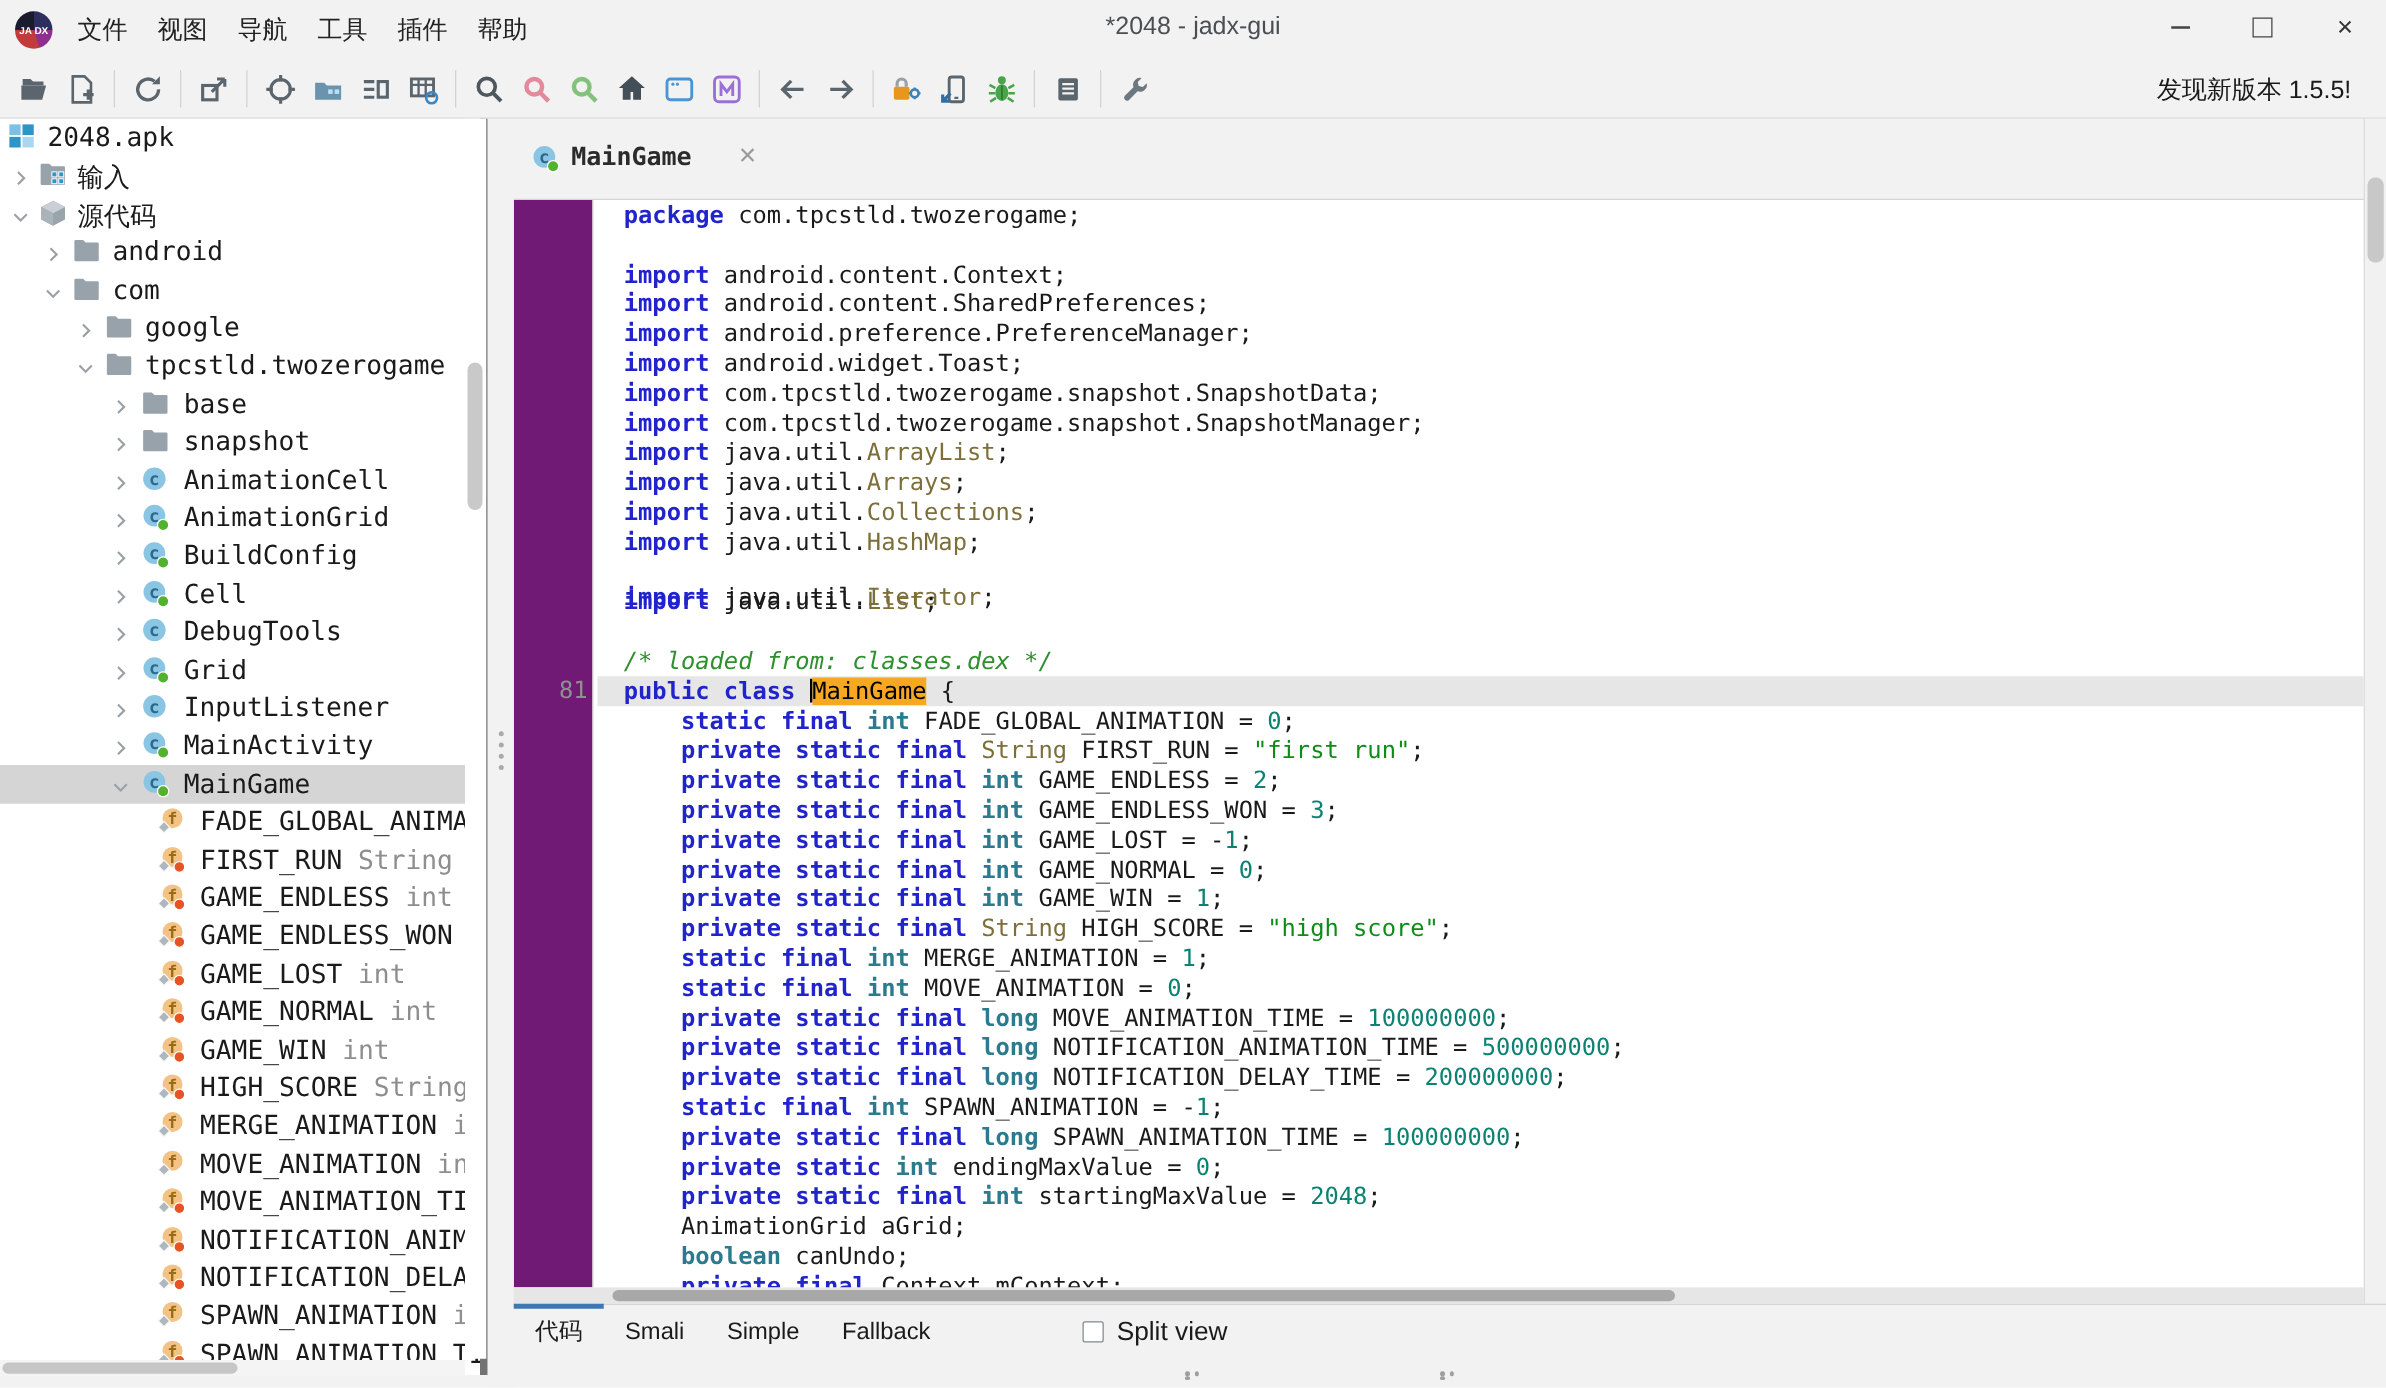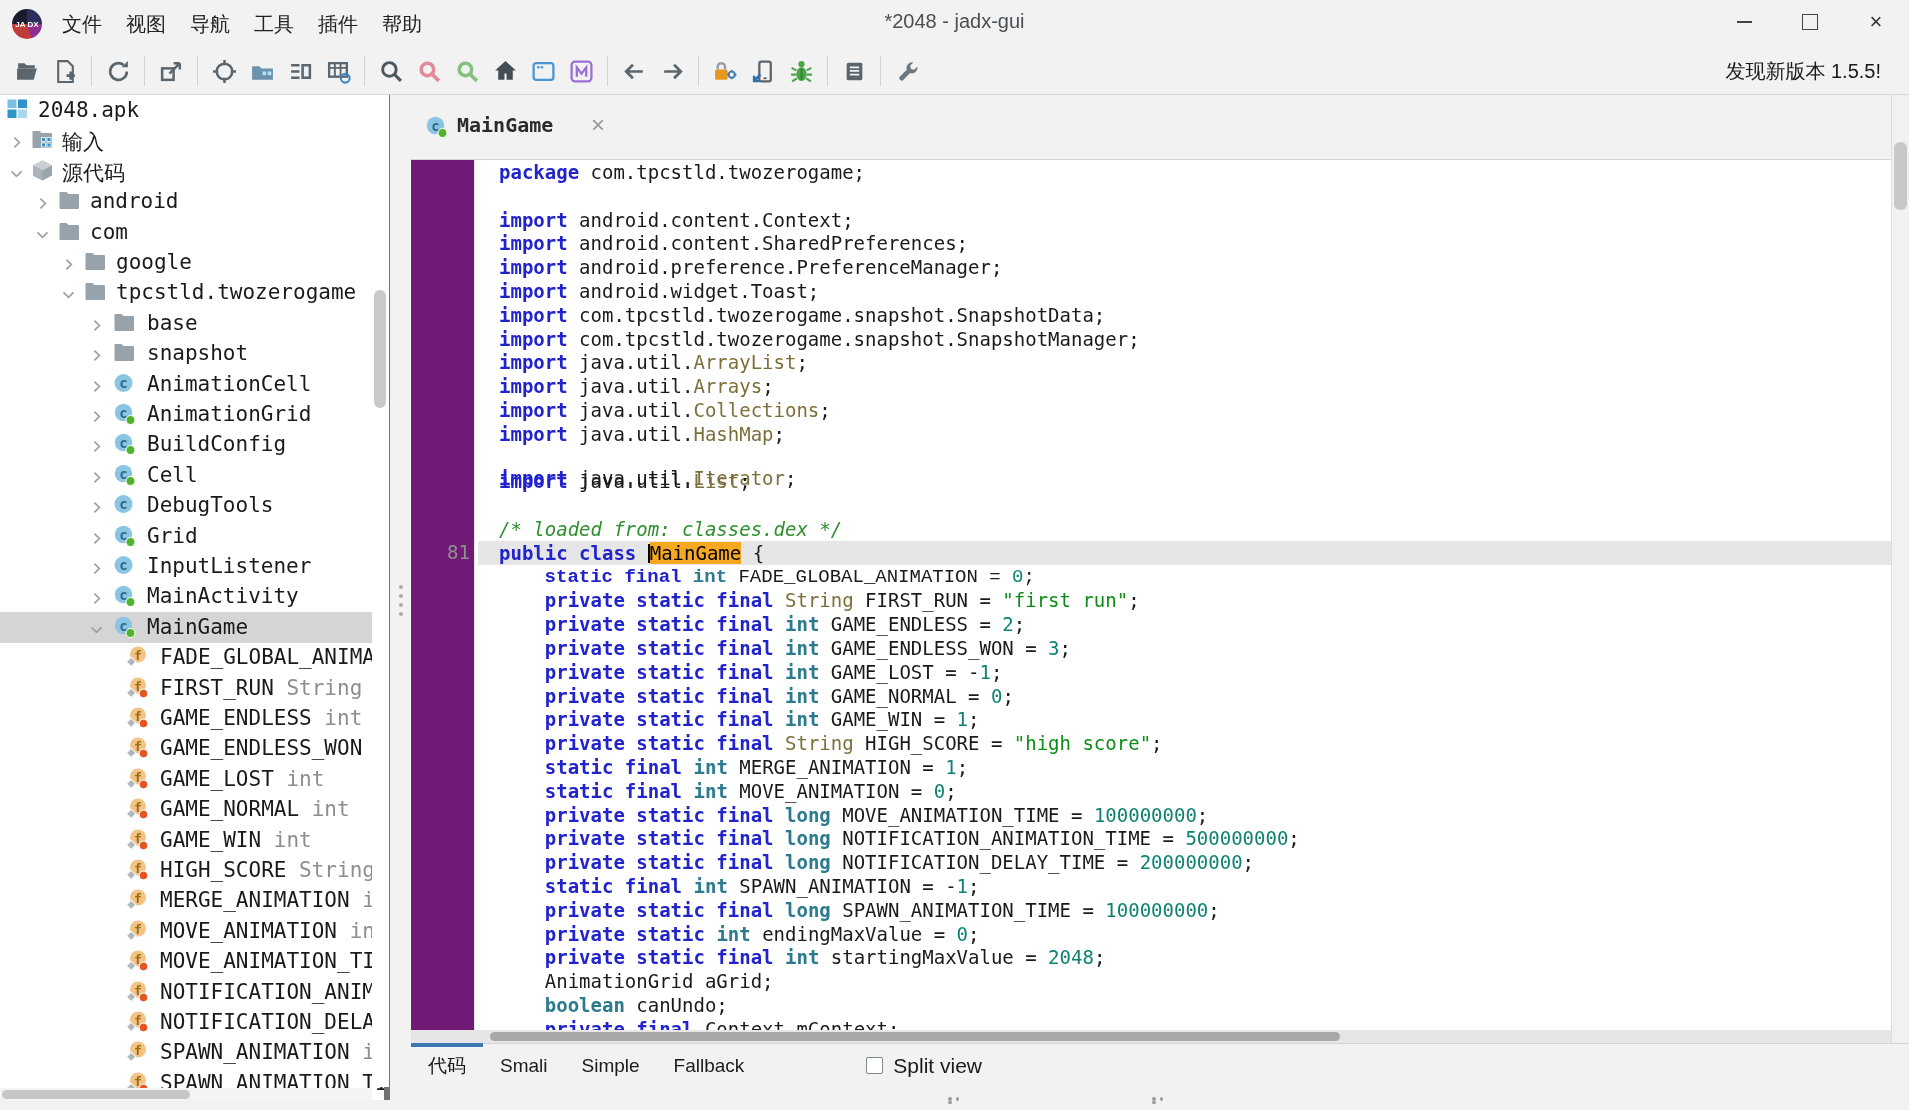--- a/index.html
+++ b/index.html
@@ -608,21 +608,21 @@
       <div class="cl" style="top: 166.6px;"><span class="tk-k">import</span><span class="tk-p"> com.tpcstld.twozerogame.snapshot.SnapshotManager;</span></div>
       <div class="cl" style="top: 190.4px;"><span class="tk-k">import</span><span class="tk-p"> java.util.</span><span class="tk-c">ArrayList</span><span class="tk-p">;</span></div>
       <div class="cl" style="top: 214.2px;"><span class="tk-k">import</span><span class="tk-p"> java.util.</span><span class="tk-c">Arrays</span><span class="tk-p">;</span></div>
       <div class="cl" style="top: 238px;"><span class="tk-k">import</span><span class="tk-p"> java.util.</span><span class="tk-c">Collections</span><span class="tk-p">;</span></div>
       <div class="cl" style="top: 261.8px;"><span class="tk-k">import</span><span class="tk-p"> java.util.</span><span class="tk-c">HashMap</span><span class="tk-p">;</span></div>
       <div class="cl" style="top: 285.6px; margin-top: 20px;"><span class="tk-k">import</span><span class="tk-p"> java.util.</span><span class="tk-c">Iterator</span><span class="tk-p">;</span></div>
       <div class="cl" style="top: 309.4px;"><span class="tk-k">import</span><span class="tk-p"> java.util.</span><span class="tk-c">List</span><span class="tk-p">;</span></div>
       <div class="cl" style="top: 333.2px;"></div>
       <div class="cl" style="top: 357px;"><span class="tk-m">/* loaded from: classes.dex */</span></div>
       <div class="cl cur" style="top: 380.8px;"><span class="tk-k">public class</span><span class="tk-p"> </span><span class="caret"></span><span class="tk-h">MainGame</span><span class="tk-p"> {</span></div>
-      <div class="cl" style="top: 404.6px; font-family: Liberation Mono, monospace;"><span class="tk-p">    </span><span class="tk-k">static final</span><span class="tk-p"> </span><span class="tk-t">int</span><span class="tk-p"> FADE_GLOBAL_ANIMATION = </span><span class="tk-n">0</span><span class="tk-p">;</span></div>
+      <div class="cl" style="top: 404.6px;"><span class="tk-p">    </span><span class="tk-k">static final</span><span class="tk-p"> </span><span class="tk-t">int</span><span class="tk-p"> FADE_GLOBAL_ANIMATION = </span><span class="tk-n">0</span><span class="tk-p">;</span></div>
       <div class="cl" style="top: 428.4px;"><span class="tk-p">    </span><span class="tk-k">private static final</span><span class="tk-p"> </span><span class="tk-c">String</span><span class="tk-p"> FIRST_RUN = </span><span class="tk-s">"first run"</span><span class="tk-p">;</span></div>
       <div class="cl" style="top: 452.2px;"><span class="tk-p">    </span><span class="tk-k">private static final</span><span class="tk-p"> </span><span class="tk-t">int</span><span class="tk-p"> GAME_ENDLESS = </span><span class="tk-n">2</span><span class="tk-p">;</span></div>
       <div class="cl" style="top: 476px;"><span class="tk-p">    </span><span class="tk-k">private static final</span><span class="tk-p"> </span><span class="tk-t">int</span><span class="tk-p"> GAME_ENDLESS_WON = </span><span class="tk-n">3</span><span class="tk-p">;</span></div>
       <div class="cl" style="top: 499.8px;"><span class="tk-p">    </span><span class="tk-k">private static final</span><span class="tk-p"> </span><span class="tk-t">int</span><span class="tk-p"> GAME_LOST = -</span><span class="tk-n">1</span><span class="tk-p">;</span></div>
       <div class="cl" style="top: 523.6px;"><span class="tk-p">    </span><span class="tk-k">private static final</span><span class="tk-p"> </span><span class="tk-t">int</span><span class="tk-p"> GAME_NORMAL = </span><span class="tk-n">0</span><span class="tk-p">;</span></div>
       <div class="cl" style="top: 547.4px;"><span class="tk-p">    </span><span class="tk-k">private static final</span><span class="tk-p"> </span><span class="tk-t">int</span><span class="tk-p"> GAME_WIN = </span><span class="tk-n">1</span><span class="tk-p">;</span></div>
       <div class="cl" style="top: 571.2px;"><span class="tk-p">    </span><span class="tk-k">private static final</span><span class="tk-p"> </span><span class="tk-c">String</span><span class="tk-p"> HIGH_SCORE = </span><span class="tk-s">"high score"</span><span class="tk-p">;</span></div>
       <div class="cl" style="top: 595px;"><span class="tk-p">    </span><span class="tk-k">static final</span><span class="tk-p"> </span><span class="tk-t">int</span><span class="tk-p"> MERGE_ANIMATION = </span><span class="tk-n">1</span><span class="tk-p">;</span></div>
       <div class="cl" style="top: 618.8px;"><span class="tk-p">    </span><span class="tk-k">static final</span><span class="tk-p"> </span><span class="tk-t">int</span><span class="tk-p"> MOVE_ANIMATION = </span><span class="tk-n">0</span><span class="tk-p">;</span></div>
       <div class="cl" style="top: 642.6px;"><span class="tk-p">    </span><span class="tk-k">private static final</span><span class="tk-p"> </span><span class="tk-t">long</span><span class="tk-p"> MOVE_ANIMATION_TIME = </span><span class="tk-n">100000000</span><span class="tk-p">;</span></div>

